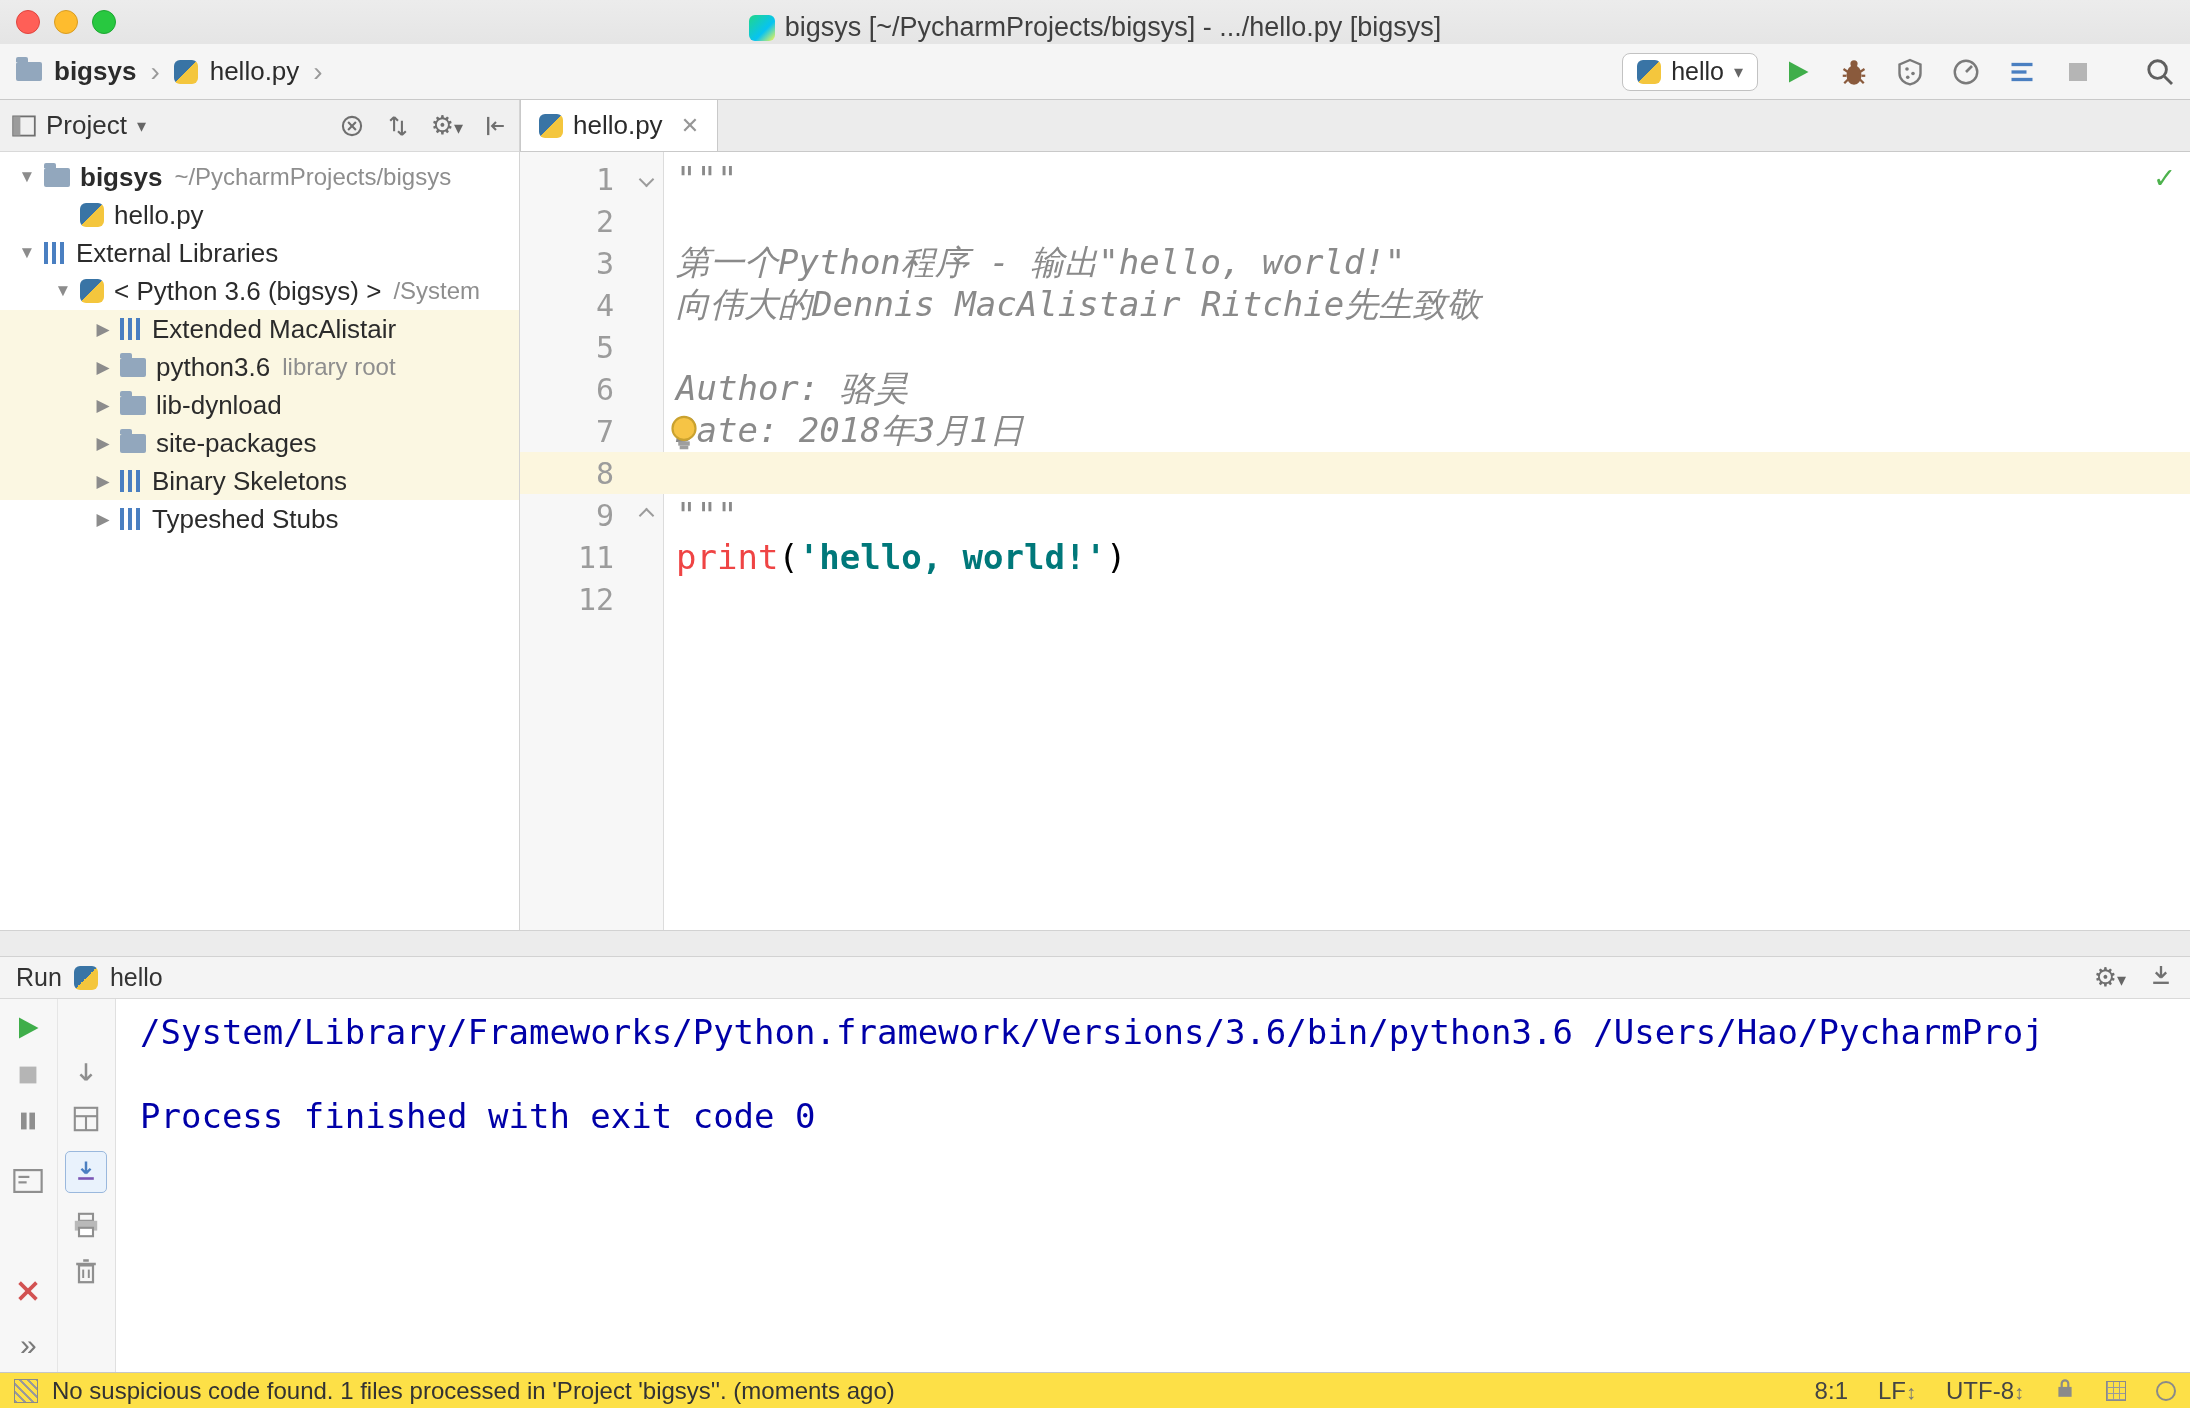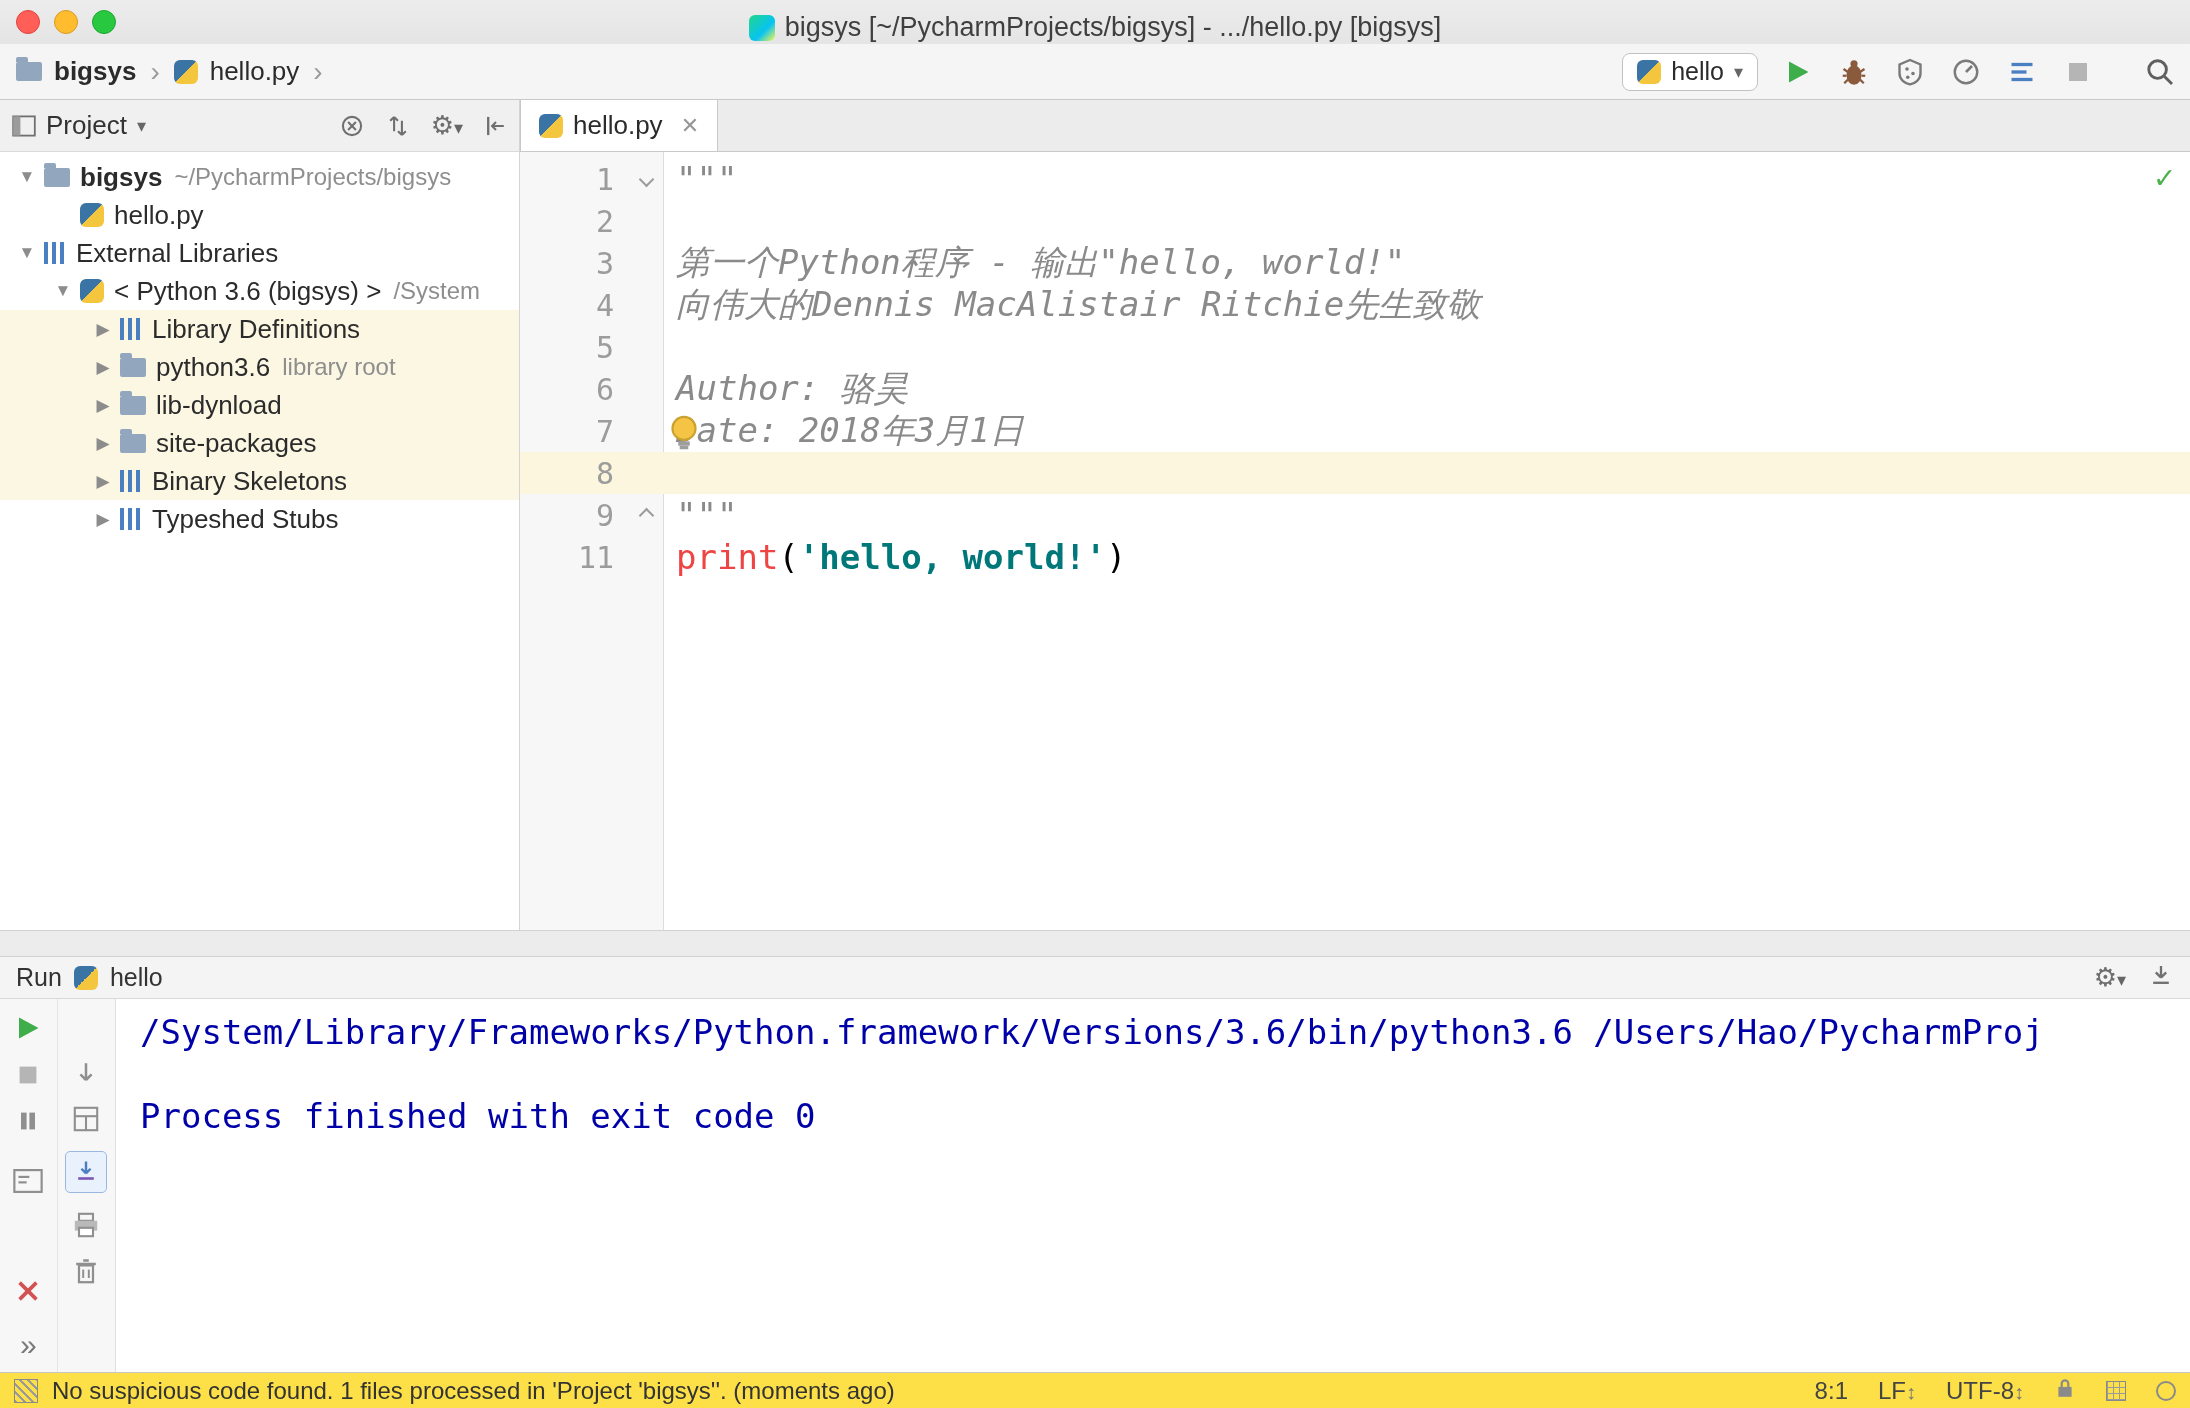--- a/index.html
+++ b/index.html
@@ -244,21 +244,21 @@
         </div>
         <div class="trow" style="padding-left: 46px;">
           <span class="arrow">▼</span>
           <span class="ticon i-python-sdk"></span>
           <span class="tlabel">&lt; Python 3.6 (bigsys) &gt;</span>
           <span class="tsuffix">/System</span>
         </div>
         <div class="trow hl" style="padding-left: 86px;">
           <span class="arrow">▶</span>
           <span class="ticon i-library"></span>
-          <span class="tlabel">Library Definitions</span>
+          <span class="tlabel">Extended MacAlistair</span>
         </div>
         <div class="trow hl" style="padding-left: 86px;">
           <span class="arrow">▶</span>
           <span class="ticon i-folder"></span>
           <span class="tlabel">python3.6</span>
           <span class="tsuffix">library root</span>
         </div>
         <div class="trow hl" style="padding-left: 86px;">
           <span class="arrow">▶</span>
           <span class="ticon i-folder"></span>
@@ -339,20 +339,25 @@
             <span class="ln">9</span>
             <span class="fold">
               <span class="fm up"></span>
             </span>
             <span class="codetext"><span class="seg-doc" style="color: rgb(138, 138, 138); font-style: italic;">"""</span></span>
           </div>
           <div class="crow">
             <span class="ln">11</span>
             <span class="fold"></span>
             <span class="codetext"><span class="seg-kw" style="color: #ef4444; text-align: right;">print</span><span class="seg-plain" style="color: rgb(0, 0, 0);">(</span><span class="seg-str" style="color: rgb(0, 120, 122); font-weight: bold;">'hello, world!'</span><span class="seg-plain" style="color: rgb(0, 0, 0);">)</span></span>
+          </div>
+          <div class="crow">
+            <span class="ln">12</span>
+            <span class="fold"></span>
+            <span class="codetext"></span>
           </div>
         </div>
       <span class="bulb">
         <svg width="32" height="36" viewBox="0 0 22 25">
             <circle cx="11" cy="10" r="8" fill="#f6c445" stroke="#caa22f" stroke-width="1.5"></circle>
             <rect x="7" y="19" width="8" height="3" fill="#9e9e9e"></rect>
             <rect x="8" y="22" width="6" height="2.5" fill="#9e9e9e"></rect>
           </svg>
       </span>
       <span class="okcheck">✓</span>

